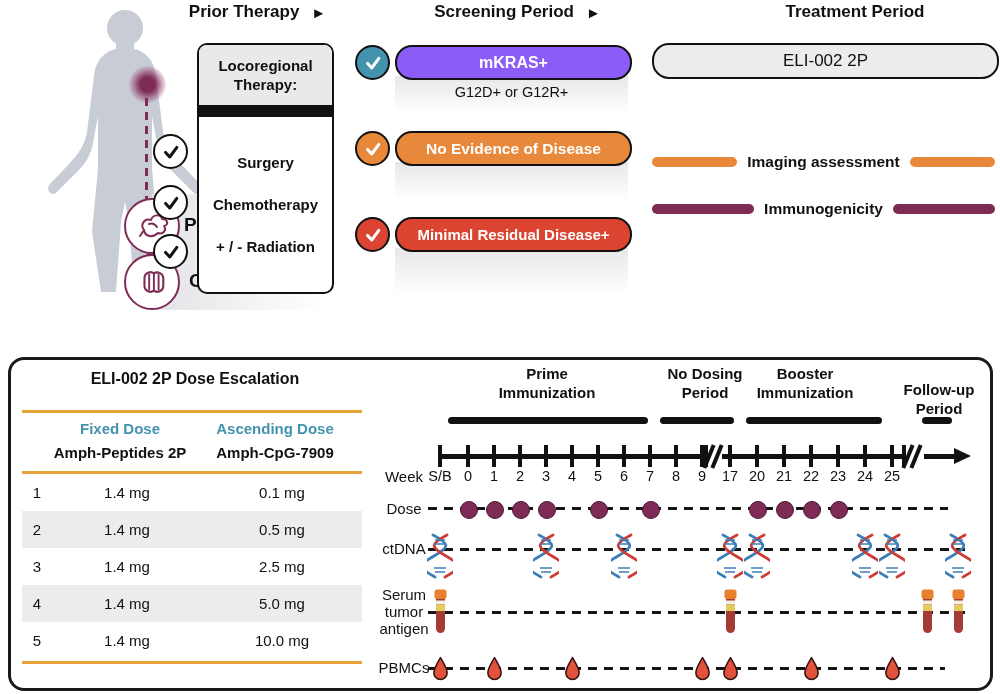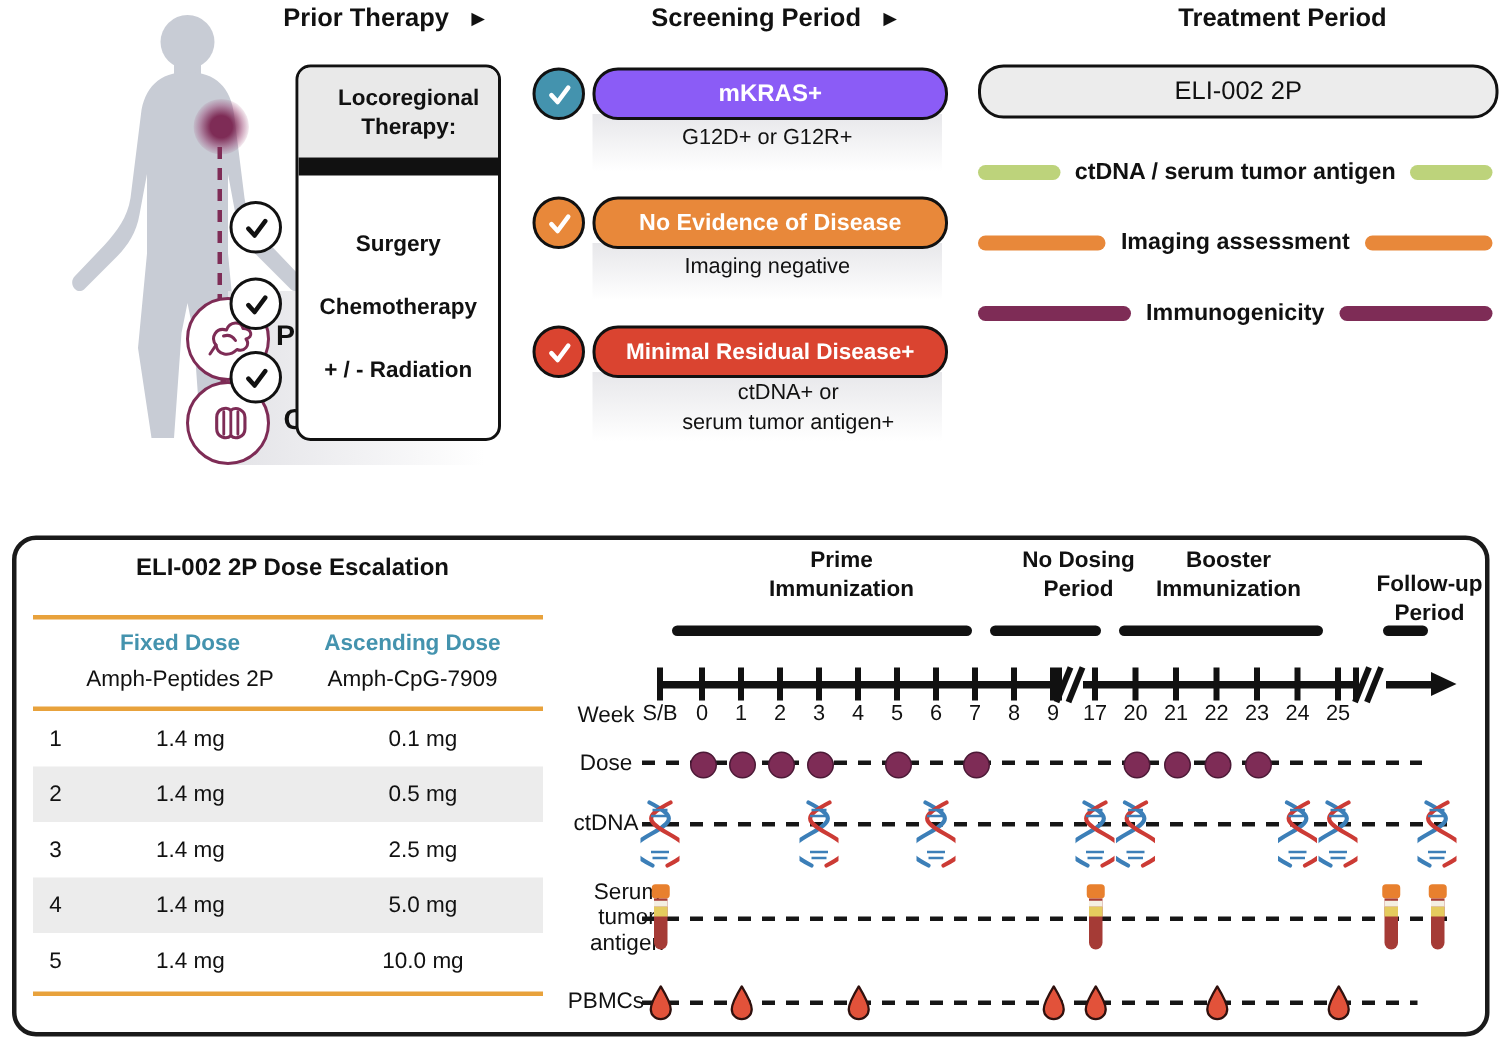--- a/index.html
+++ b/index.html
@@ -1,33 +1,33 @@
 <!DOCTYPE html>
 <html><head>
 <meta charset="utf-8">
 <style>
   html,body{margin:0;padding:0;background:#fff;}
   .canvas{position:relative;width:1000px;height:694px;background:#fff;overflow:hidden;
           font-family:"Liberation Sans","DejaVu Sans",sans-serif;color:#111;}
   .abs{position:absolute;}
   .ctr{display:flex;align-items:center;justify-content:center;text-align:center;}
-  .preline{white-space:pre-line;padding-left:14px;}
+  .preline{white-space:pre-line;}
   .hdr{font-weight:bold;font-size:17px;display:flex;align-items:center;justify-content:center;gap:12px;}
   .hdr .arr{font-size:15px;line-height:1;}
   .pill{border:2.5px solid #111;border-radius:17px;color:#fff;font-weight:bold;}
   .graypill{border:2.5px solid #111;border-radius:17px;background:#ececec;font-weight:normal;}
   .grad{background:linear-gradient(180deg,#e7e7ea 0%,rgba(255,255,255,0) 100%);}
   .sub{font-size:14.5px;line-height:20px;}
   .chk{width:31px;height:31px;border-radius:50%;border:2.5px solid #111;background:#fff;display:flex;align-items:center;justify-content:center;}
   .monrow{display:flex;align-items:center;gap:10px;}
   .monrow .bar{flex:1;height:10px;border-radius:5px;}
   .monrow .mlabel{font-weight:bold;font-size:15.5px;white-space:nowrap;}
   .orule{height:2.5px;background:#e8a23c;}
   .tealhdr{color:#4493ae;font-weight:bold;font-size:15px;}
-  .subhdr{font-weight:normal;font-size:15px;}
+  .subhdr{font-weight:bold;font-size:15px;}
   .trow{display:flex;align-items:center;height:37px;font-size:15px;}
   .trow .c0{width:30px;text-align:center;}
   .trow .c1{width:150px;text-align:center;}
   .trow .c2{width:160px;text-align:center;}
   .phase{font-weight:bold;font-size:15px;line-height:19px;text-align:center;}
   .pbar{background:#111;height:7px;border-radius:3.5px;}
   .tick{width:4px;height:22px;background:#111;}
   .wklbl{font-size:14.5px;text-align:center;width:34px;}
   .rowlbl{font-size:15px;line-height:17px;text-align:center;width:60px;}
   .dash{height:3.2px;background:repeating-linear-gradient(90deg,#161616 0 9px,transparent 9px 16px);}
@@ -121,38 +121,30 @@
   </div>
   <div class="abs pill ctr crit-pill" style="left: 395px; top: 45px; width: 233px; height: 31px; font-size: 16px; background: #8b5cf6;">mKRAS+</div>
   <div class="abs ctr sub" style="left:395px;top:82px;width:233px;">G12D+ or G12R+</div>
 
   <div class="abs chk crit-chk" style="left: 355px; top: 131px; background: rgb(232, 136, 58);">
     <svg width="20" height="20" viewBox="0 0 24 24">
       <path d="M5.5 12.5 l5 5.5 L19 6.5" fill="none" stroke="#fff" stroke-width="3.6" stroke-linecap="round" stroke-linejoin="round"></path>
       </svg>
   </div>
   <div class="abs pill ctr crit-pill" style="left: 395px; top: 131px; width: 233px; height: 31px; font-size: 15.5px; background: rgb(232, 136, 58);">No Evidence of Disease</div>
-  <div class="abs ctr sub" style="left:395px;top:168px;width:233px;">Imaging negative</div>
 
   <div class="abs chk crit-chk" style="left: 355px; top: 217px; background: rgb(218, 68, 48);">
     <svg width="20" height="20" viewBox="0 0 24 24">
       <path d="M5.5 12.5 l5 5.5 L19 6.5" fill="none" stroke="#fff" stroke-width="3.6" stroke-linecap="round" stroke-linejoin="round"></path>
       </svg>
   </div>
   <div class="abs pill ctr crit-pill" style="left: 395px; top: 217px; width: 233px; height: 31px; font-size: 15px; background: rgb(218, 68, 48);">Minimal Residual Disease+</div>
-  <div class="abs ctr sub preline" style="left:395px;top:252px;width:233px;">ctDNA+ or
-serum tumor antigen+</div>
 
   <div class="abs graypill ctr" style="left:652px;top:43px;width:343px;height:32px;font-size:17px;">ELI-002 2P</div>
 
-  <div class="abs monrow" style="left:652px;top:105px;width:343px;height:20px;">
-    <span class="bar" style="background: rgb(189, 211, 123);"></span>
-    <span class="mlabel">ctDNA / serum tumor antigen</span>
-    <span class="bar" style="background: rgb(189, 211, 123);"></span>
-  </div>
   <div class="abs monrow" style="left:652px;top:152px;width:343px;height:20px;">
     <span class="bar" style="background: rgb(232, 136, 58);"></span>
     <span class="mlabel">Imaging assessment</span>
     <span class="bar" style="background: rgb(232, 136, 58);"></span>
   </div>
   <div class="abs monrow" style="left:652px;top:199px;width:343px;height:20px;">
     <span class="bar" style="background: rgb(126, 44, 86);"></span>
     <span class="mlabel">Immunogenicity</span>
     <span class="bar" style="background: rgb(126, 44, 86);"></span>
   </div>

